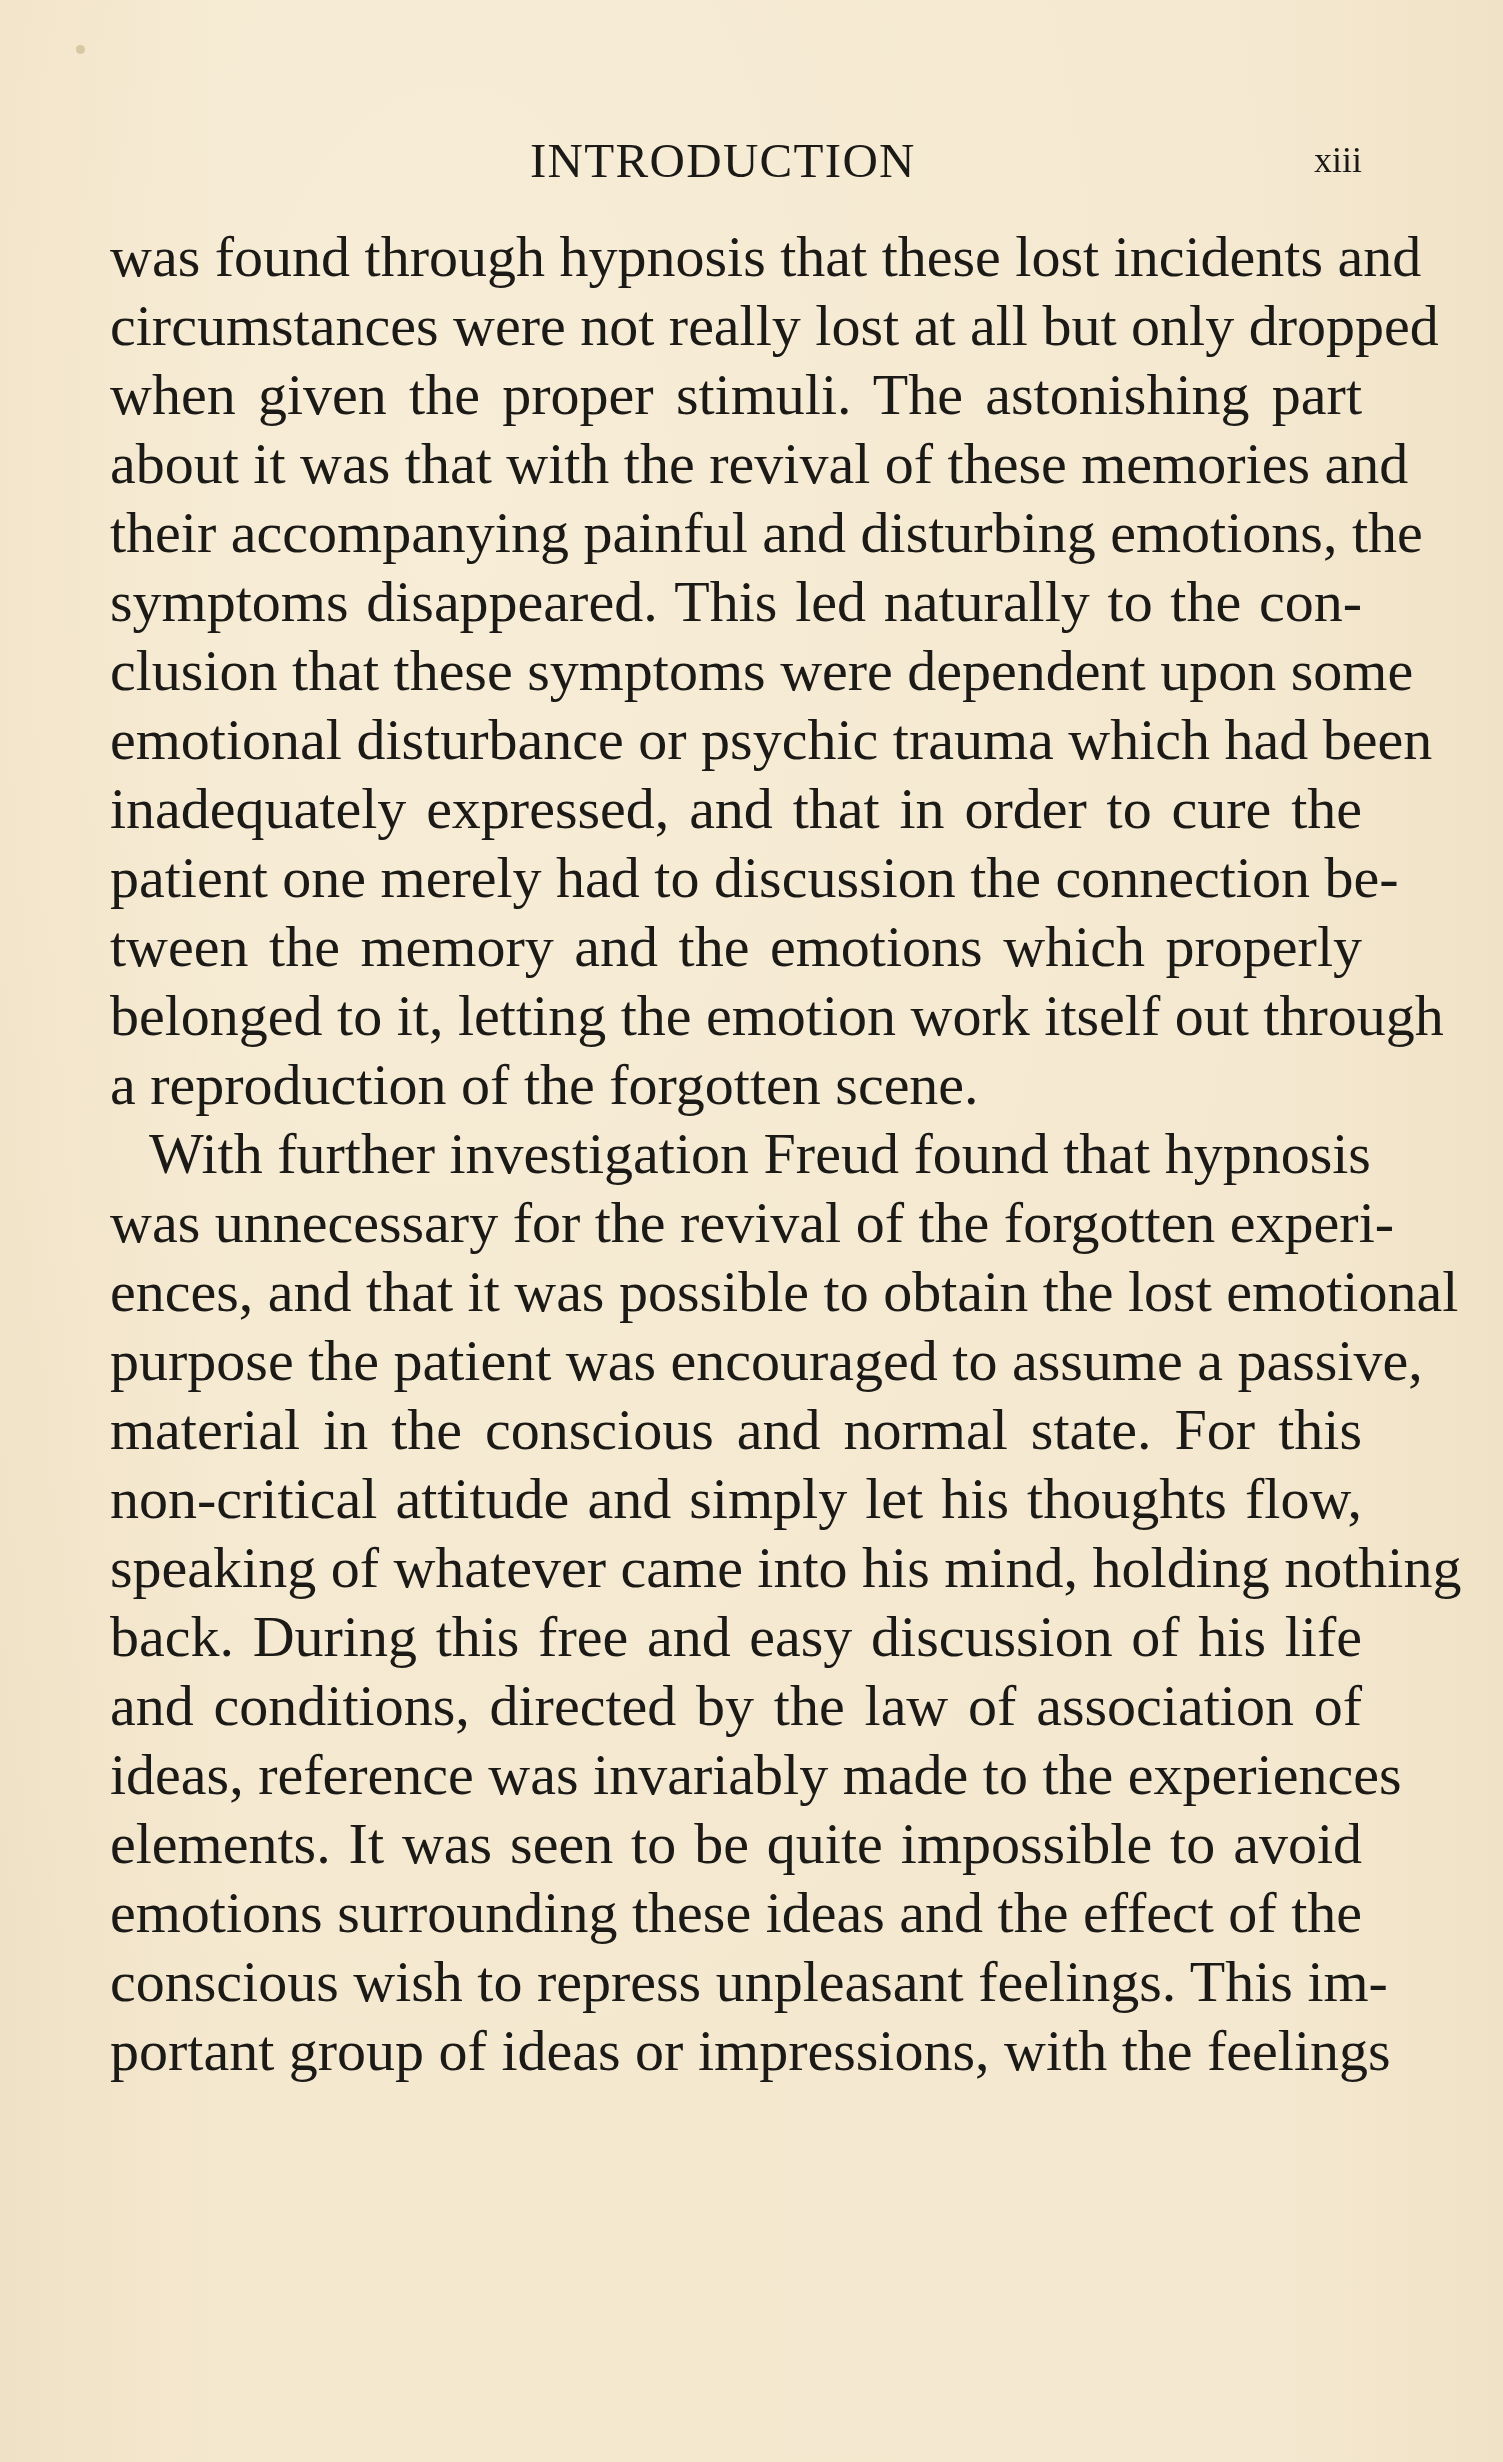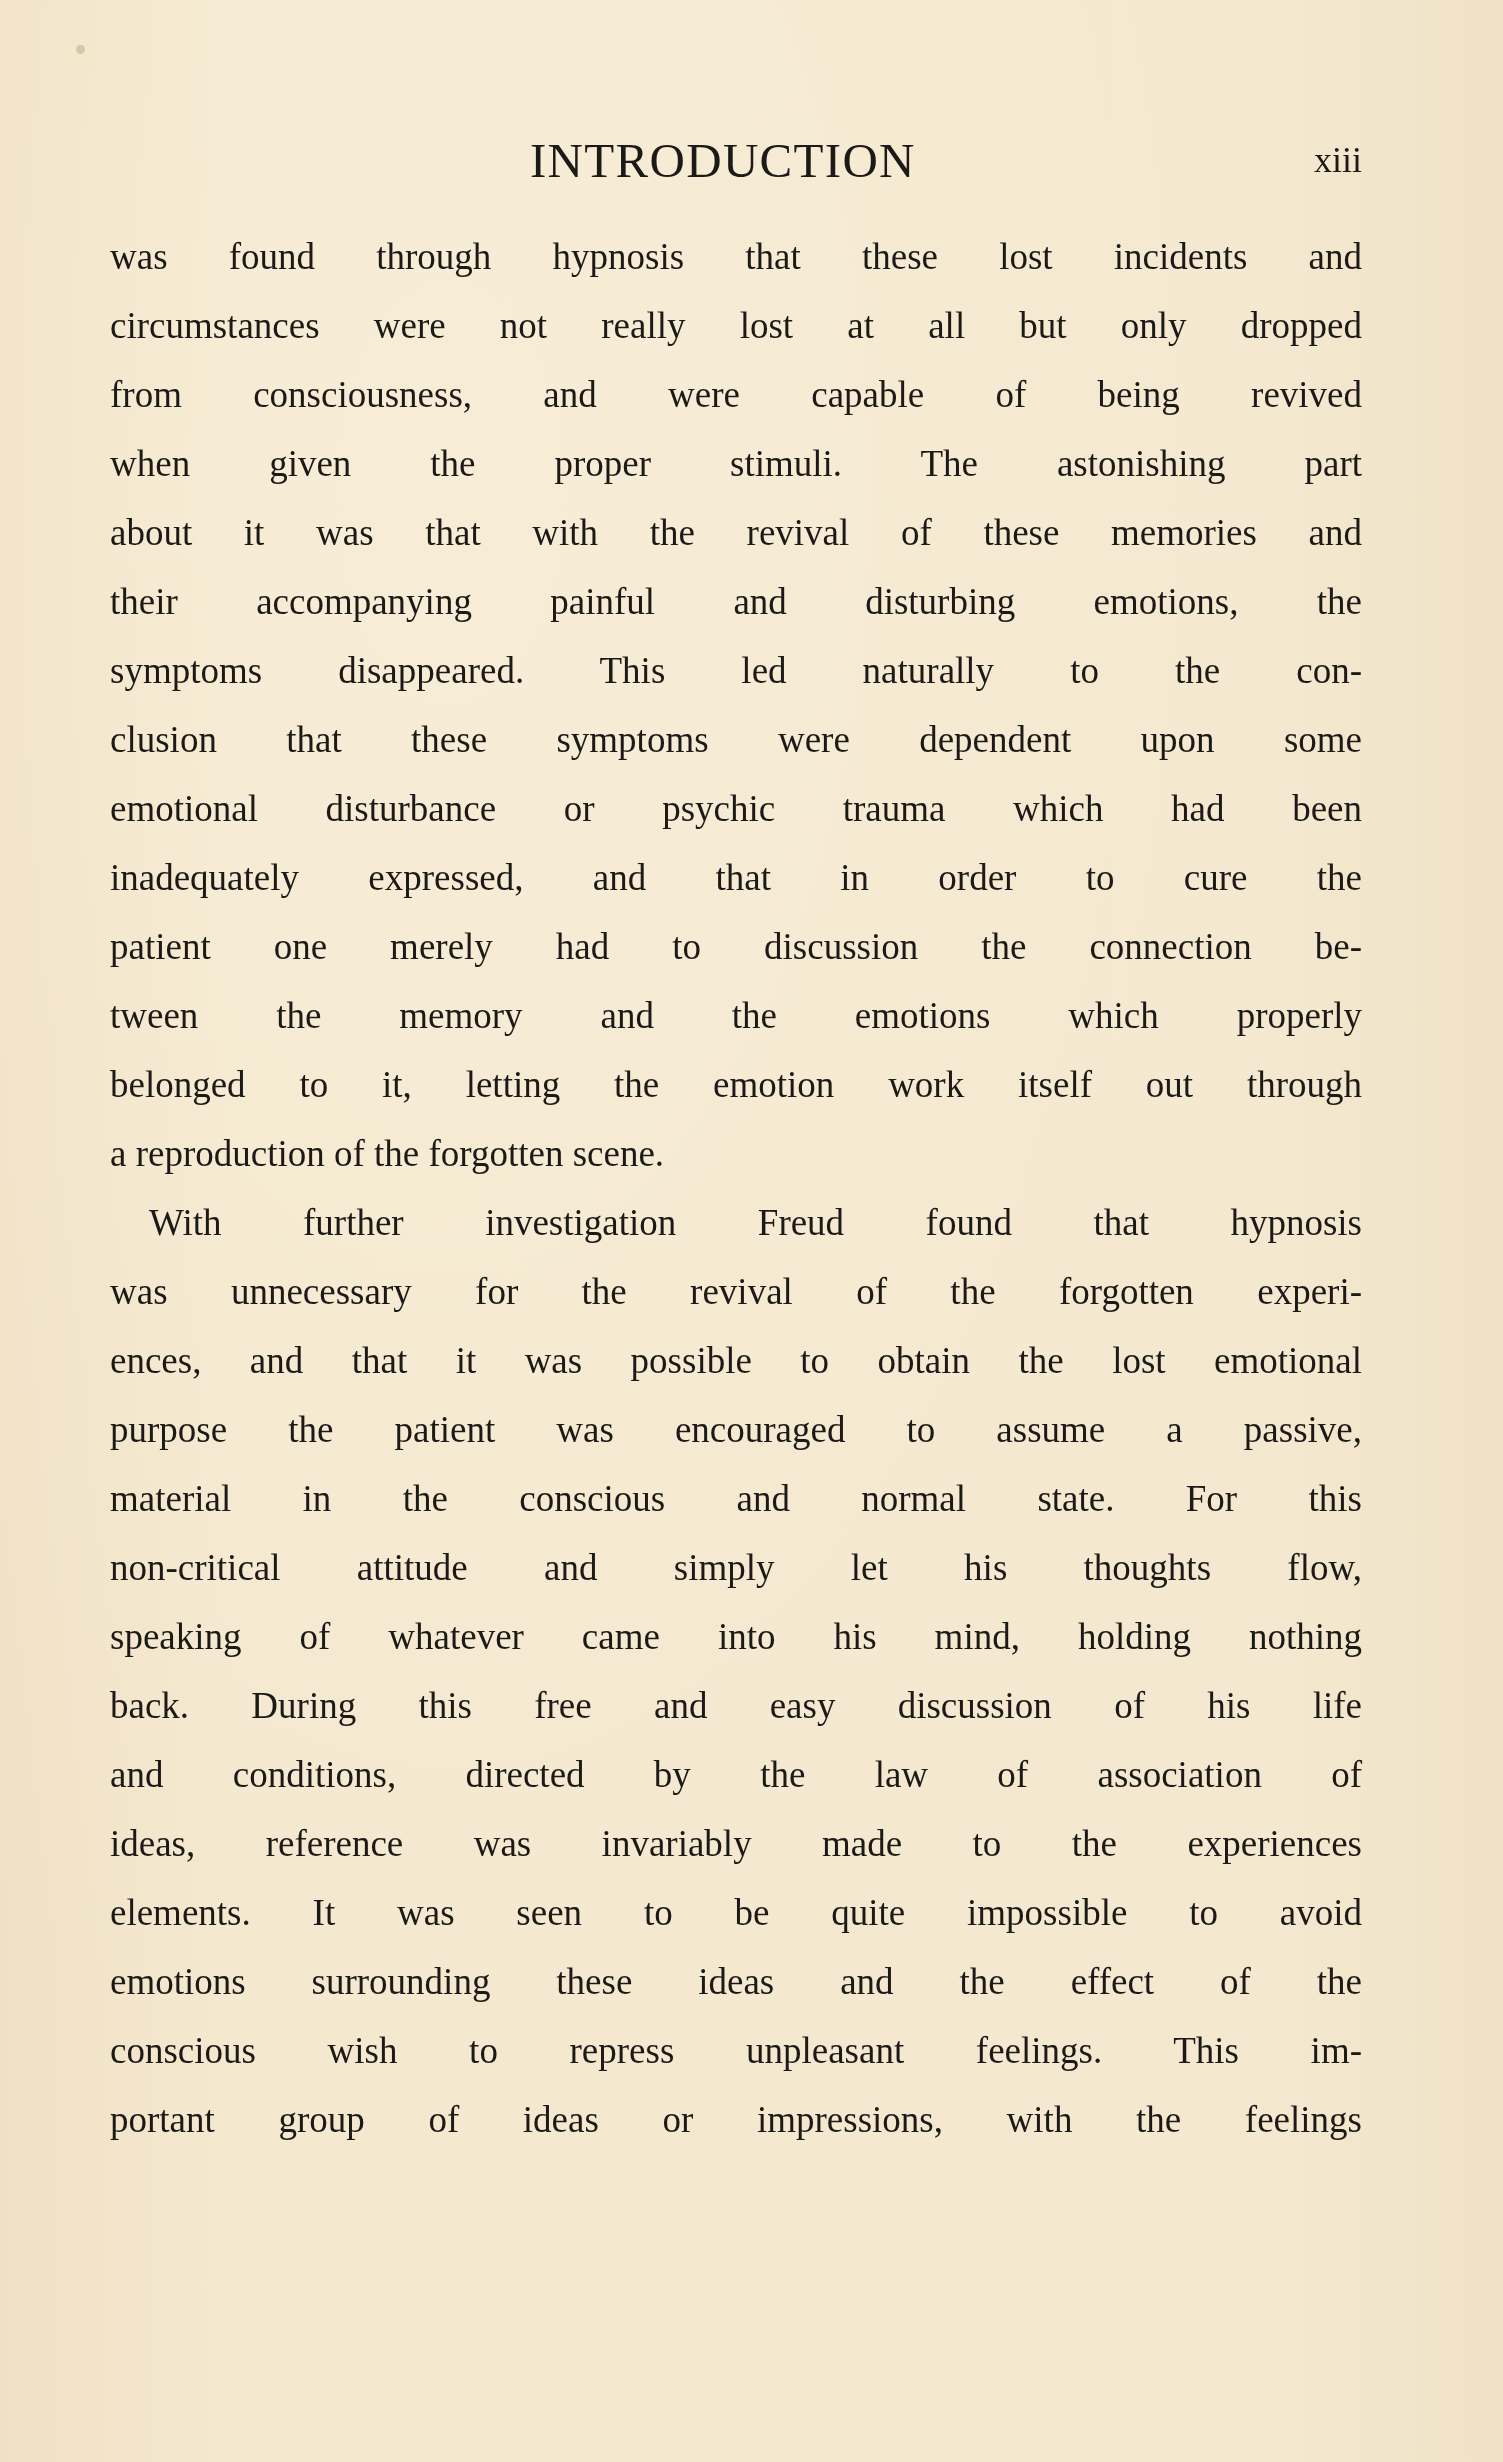--- a/index.html
+++ b/index.html
@@ -58,21 +58,21 @@
     .body-text {
       position: absolute;
       left: 110px;
       top: 222px;
       width: 1252px;
     }
     .line {
       display: block;
       height: 69px;
       line-height: 69px;
-      font-size: 37px;
+      font-size: 58px;
       white-space: nowrap;
       text-align: justify;
       text-align-last: justify;
     }
     .line.last {
       text-align-last: left;
     }
     .line.indent {
       padding-left: 39px;
     }
@@ -85,21 +85,20 @@
 
   <div class="running-head">
     <span class="running-title">INTRODUCTION</span>
     <span class="page-number">xiii</span>
   </div>
 
   <div class="body-text">
     <div>
       <span class="line">was found through hypnosis that these lost incidents and</span>
       <span class="line">circumstances were not really lost at all but only dropped</span>
-      <span class="line">from consciousness, and were capable of being revived</span>
       <span class="line">when given the proper stimuli.  The astonishing part</span>
       <span class="line">about it was that with the revival of these memories and</span>
       <span class="line">their accompanying painful and disturbing emotions, the</span>
       <span class="line">symptoms disappeared.  This led naturally to the con-</span>
       <span class="line">clusion that these symptoms were dependent upon some</span>
       <span class="line">emotional disturbance or psychic trauma which had been</span>
       <span class="line">inadequately expressed, and that in order to cure the</span>
       <span class="line">patient one merely had to discussion the connection be-</span>
       <span class="line">tween the memory and the emotions which properly</span>
       <span class="line">belonged to it, letting the emotion work itself out through</span>

